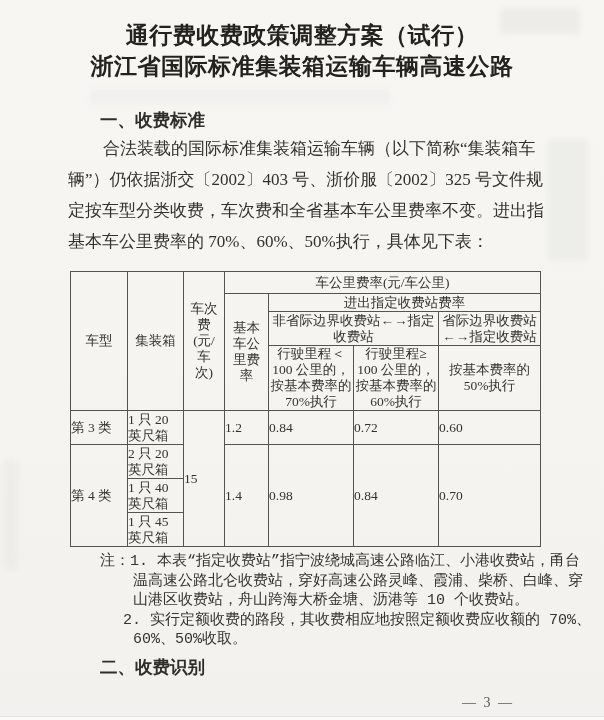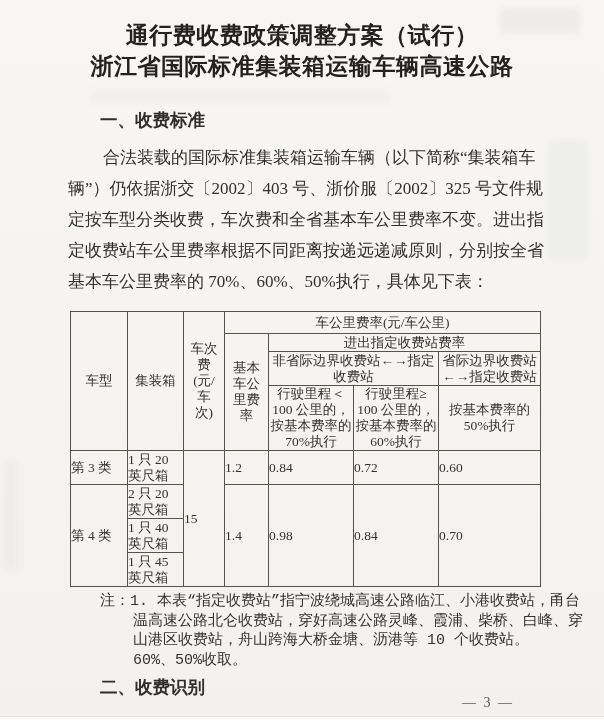--- a/index.html
+++ b/index.html
@@ -38,21 +38,21 @@
   .sec-heading {
     font-family: "Liberation Sans", sans-serif;
     font-weight: bold;
     font-size: 17.5px;
     line-height: 20px;
     color: #2f2e2b;
     margin-left: 32px;
   }
   .h1 { margin-top: 28px; }
   .h2 { margin-top: 7px; }
-  .para { margin-top: 12px; }
+  .para { margin-top: 3px; }
   .para .pline {
     font-size: 17px;
     line-height: 31px;
     white-space: nowrap;
     color: #33312d;
   }
   .para .indent { padding-left: 35px; }
 
   table.toll {
     margin: 14px 0 0 2px;
@@ -113,21 +113,20 @@
     <div>浙江省国际标准集装箱运输车辆高速公路</div>
   </div>
 
   <div class="content">
     <div class="sec-heading h1">一、收费标准</div>
 
     <div class="para">
       <div class="pline indent">合法装载的国际标准集装箱运输车辆（以下简称“集装箱车</div>
       <div class="pline">辆”）仍依据浙交〔2002〕403 号、浙价服〔2002〕325 号文件规</div>
       <div class="pline">定按车型分类收费，车次费和全省基本车公里费率不变。进出指</div>
-      <div class="pline">定收费站车公里费率根据不同距离按递远递减原则，分别按全省</div>
       <div class="pline">基本车公里费率的 70%、60%、50%执行，具体见下表：</div>
     </div>
 
     <table class="toll">
       <colgroup>
         <col style="width:57px">
           <col style="width:56px">
           <col style="width:41px">
           <col style="width:44px">
         <col style="width:85px">
@@ -197,20 +196,21 @@
           <td>1 只 45
 英尺箱</td>
         </tr>
       </tbody>
     </table>
 
     <div class="note">
       <div class="nline n1">注：1. 本表“指定收费站”指宁波绕城高速公路临江、小港收费站，甬台</div>
       <div class="nline nc">温高速公路北仑收费站，穿好高速公路灵峰、霞浦、柴桥、白峰、穿</div>
       <div class="nline nc">山港区收费站，舟山跨海大桥金塘、沥港等 10 个收费站。</div>
+      <div class="nline n4">2. 实行定额收费的路段，其收费相应地按照定额收费应收额的 70%、</div>
       <div class="nline nc">60%、50%收取。</div>
     </div>
 
     <div class="sec-heading h2">二、收费识别</div>
   </div>
 
   <div class="footer">— 3 —</div>
   <div class="page-edge"></div>
 </div>
 

